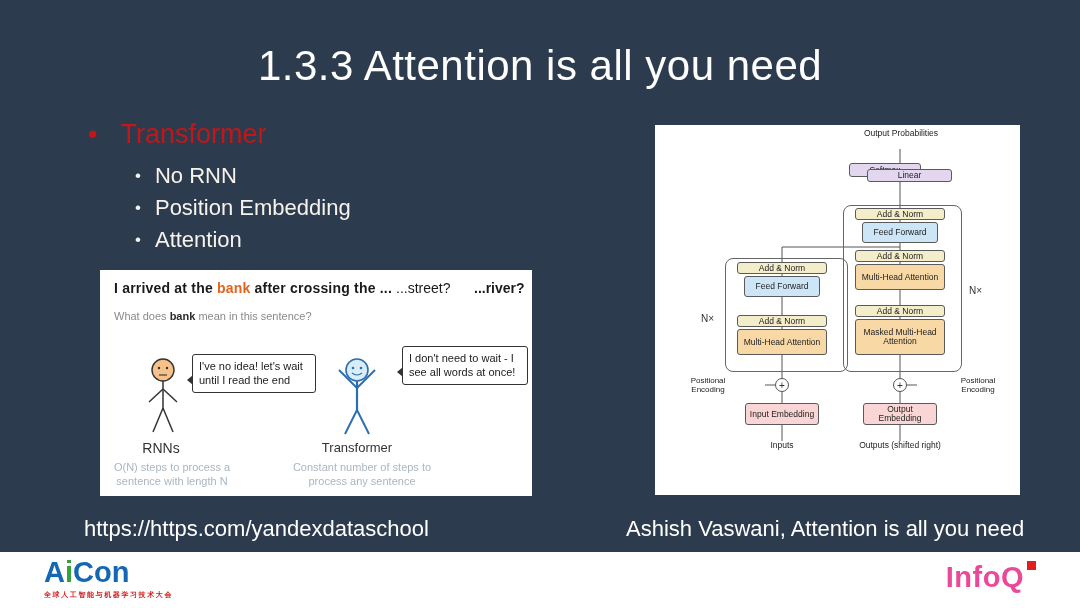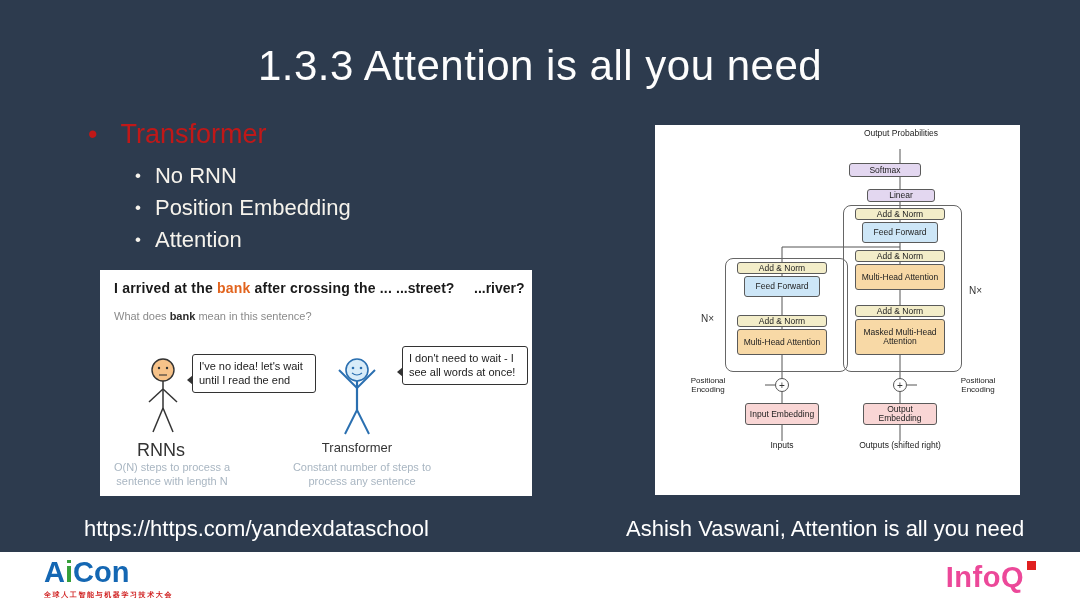--- a/index.html
+++ b/index.html
@@ -11,31 +11,31 @@
   .bullet-main{position:absolute;left:88px;top:119px;color:#c01818;font-size:27px;font-weight:400}
   .bullet-main::before{content:"•";margin-right:16px}
   .sub-bullets{position:absolute;left:135px;top:162px;color:#f6f3ec;font-size:22px}
   .sub-bullet{margin-bottom:5px;line-height:27px}
   .sub-bullet::before{content:"•";margin-right:14px;font-size:17px;vertical-align:2px;color:#f6f3ec}
 
   
   .cartoon{position:absolute;left:100px;top:270px;width:432px;height:226px;background:#ffffff;color:#1a1a1a}
   .c-sentence{position:absolute;left:14px;top:10px;font-size:14px;font-weight:700;letter-spacing:.2px}
   .hl{color:#e2641e}
-  .c-street{position:absolute;left:296px;top:10px;font-weight:700;font-size:14px}
+  .c-street{position:absolute;left:296px;top:10px;font-weight:400;font-size:14px}
   .c-river{position:absolute;left:374px;top:10px;font-weight:700;font-size:14px}
   .c-question{position:absolute;left:14px;top:40px;font-size:11px;color:#8a8a8a}
   .qb{color:#2b2b2b;font-weight:700}
   .bubble{position:absolute;background:#fff;border:1px solid #333;border-radius:3px;padding:4px 6px;font-size:11px;line-height:1.3;color:#222}
   .bubble::after{content:"";position:absolute;left:-6px;bottom:7px;width:0;height:0;border-top:5px solid transparent;border-bottom:5px solid transparent;border-right:6px solid #333}
   .b-left{left:92px;top:84px;width:124px}
   .b-right{left:302px;top:76px;width:126px}
   .fig-left{position:absolute;left:36px;top:86px}
   .fig-right{position:absolute;left:228px;top:82px}
-  .lab-left{position:absolute;left:28px;top:170px;width:66px;text-align:center;font-size:18px;color:#333}
+  .lab-left{position:absolute;left:28px;top:170px;width:66px;text-align:center;font-size:14px;color:#333}
   .lab-right{position:absolute;left:204px;top:170px;width:106px;text-align:center;font-size:13px;color:#333}
   .note{position:absolute;text-align:center;font-size:11px;color:#a9b6c2;line-height:1.3}
   .note-left{left:4px;top:190px;width:136px}
   .note-right{left:190px;top:190px;width:144px}
 
   
   .tpanel{position:absolute;left:655px;top:125px;width:365px;height:370px;background:#ffffff;color:#222}
   .wires{position:absolute;left:0;top:0}
   .dbox{position:absolute;border:1px solid #5a5a5a;border-radius:3px;display:flex;align-items:center;justify-content:center;text-align:center;font-size:8.5px;line-height:1.05;padding:1px;background:#fff}
   .cy{background:#f3edc9}.cb{background:#cde6f7}.co{background:#f8d9a6}.cp{background:#e3d7f0}.ck{background:#f9d6d5}
@@ -124,21 +124,21 @@
     <svg class="wires" width="365" height="370" viewBox="0 0 365 370">
       <line x1="127" y1="316" x2="127" y2="133" stroke="#555" stroke-width="1"></line>
       <line x1="245" y1="316" x2="245" y2="24" stroke="#555" stroke-width="1"></line>
       <polyline points="127,133 127,122 245,122" fill="none" stroke="#555" stroke-width="1"></polyline>
       <line x1="110" y1="260" x2="120" y2="260" stroke="#555" stroke-width="1"></line>
       <line x1="252" y1="260" x2="262" y2="260" stroke="#555" stroke-width="1"></line>
     </svg>
 
     <div class="dtext" style="left:200px;top:4px;width:92px">Output Probabilities</div>
     <div class="dbox cp" style="left:194px;top:38px;width:72px;height:14px">Softmax</div>
-    <div class="dbox cp" style="left:212px;top:64px;width:68px;height:13px">Linear</div>
+    <div class="dbox cp" style="left:212px;top:44px;width:85px;height:13px">Linear</div>
 
     <div class="group" style="left:188px;top:80px;width:119px;height:167px"></div>
     <div class="dbox cy" style="left:200px;top:83px;width:90px;height:12px">Add &amp; Norm</div>
     <div class="dbox cb" style="left:207px;top:97px;width:76px;height:21px">Feed Forward</div>
     <div class="dbox cy" style="left:200px;top:125px;width:90px;height:12px">Add &amp; Norm</div>
     <div class="dbox co" style="left:200px;top:139px;width:90px;height:26px">Multi-Head Attention</div>
     <div class="dbox cy" style="left:200px;top:180px;width:90px;height:12px">Add &amp; Norm</div>
     <div class="dbox co" style="left:200px;top:194px;width:90px;height:36px">Masked Multi-Head Attention</div>
 
     <div class="group" style="left:70px;top:133px;width:123px;height:114px"></div>

